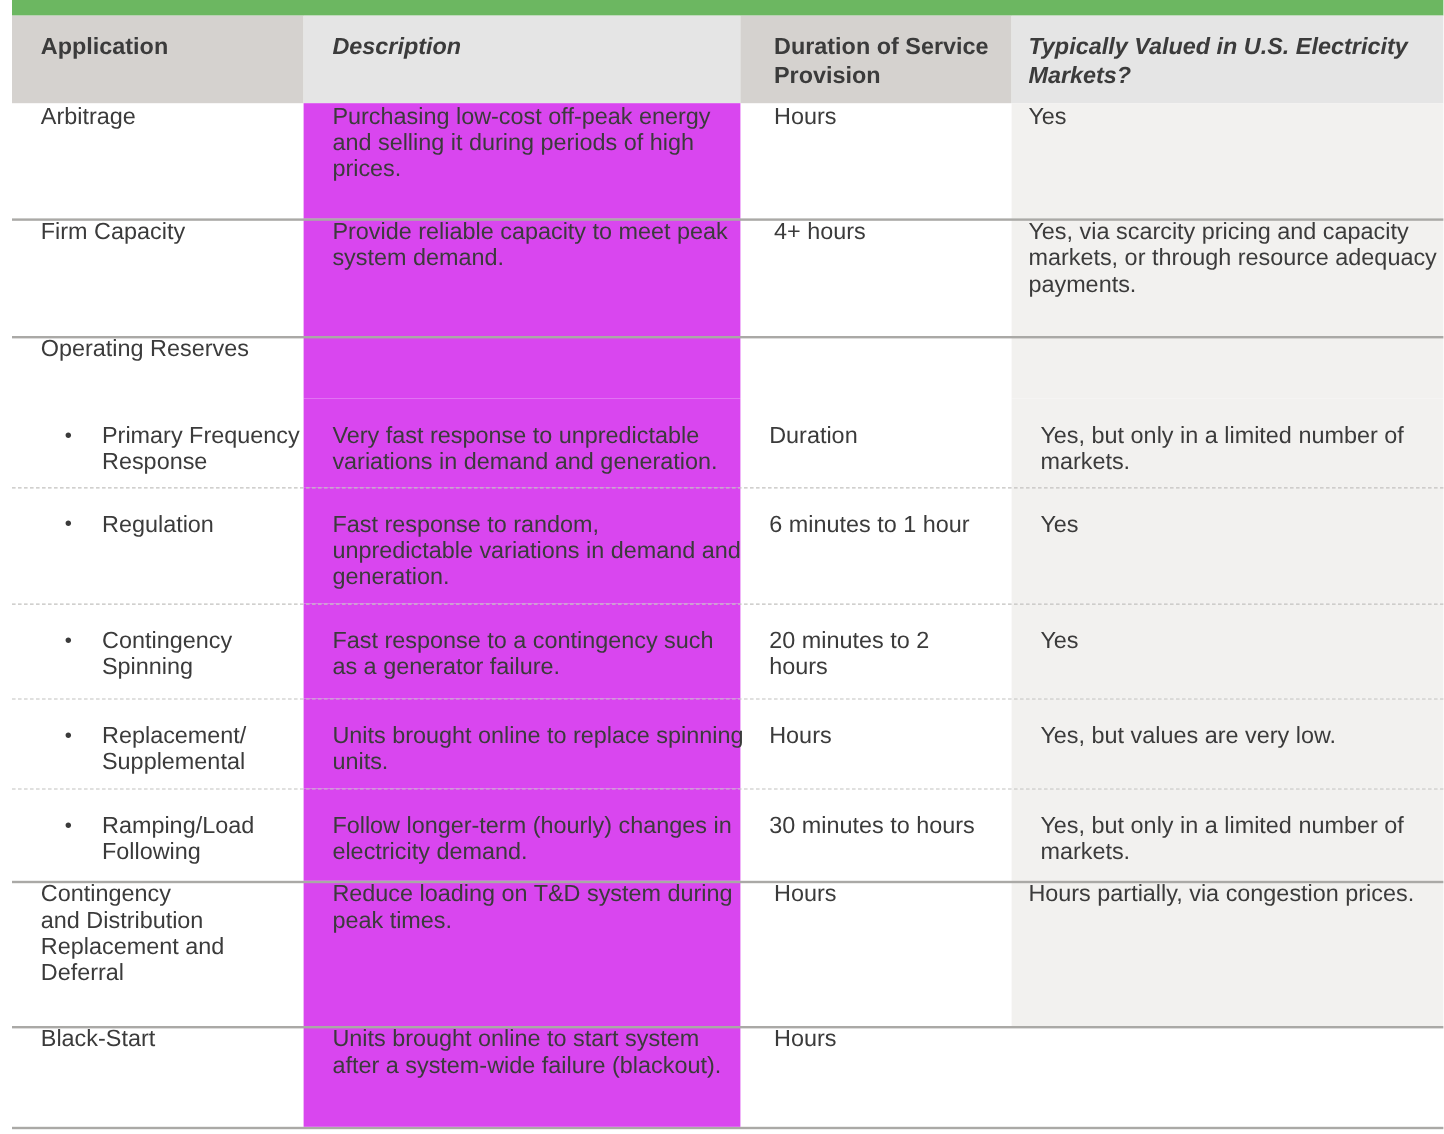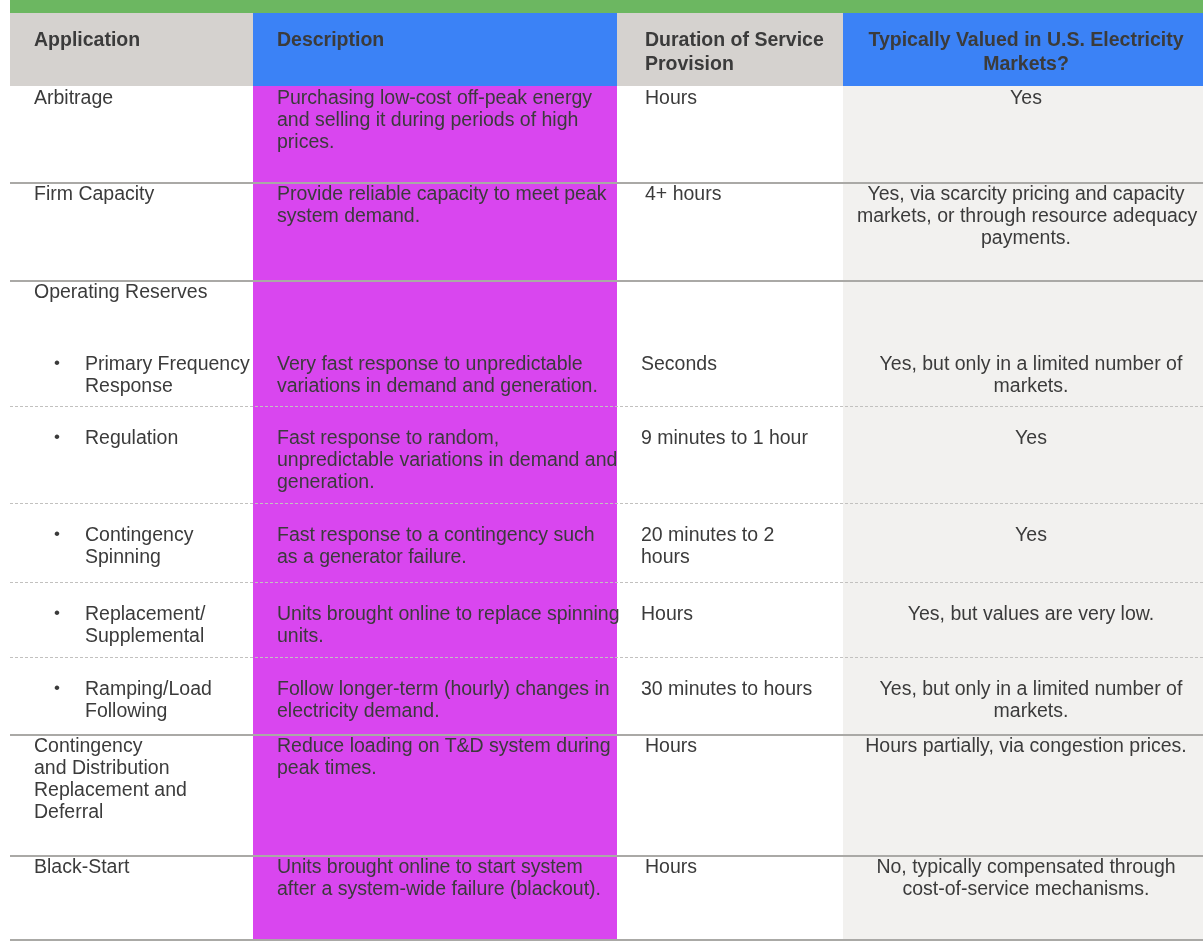--- a/index.html
+++ b/index.html
@@ -21,27 +21,27 @@
     line-height: 22px;
   }
   .row { display: flex; align-items: stretch; position: relative; }
   .cell {
     box-sizing: border-box;
     white-space: pre;           
   }
   .c1 { width: 243px; padding-left: 24px; padding-right: 10px; }
   .c2 { width: 364px; padding-left: 24px; background: #d946ef; }
   .c3 { width: 226px; padding-left: 28px; padding-right: 10px; }
-  .c4 { width: 360px; padding-left: 14px; padding-right: 8px; background: #f2f1ef; text-align: center; }
+  .c4 { width: 360px; padding-left: 14px; padding-right: 8px; background: #f2f1ef; }
 
   
   .hdr .cell { font-weight: bold; line-height: 24px; padding-top: 14px; }
   .hdr { min-height: 73px; }
   .hdr .c1, .hdr .c3 { background: #d5d2cf; }
-  .hdr .c2, .hdr .c4 { background: #3b82f6; }
+  .hdr .c2, .hdr .c4 { background: #e5e5e5; font-style: italic; }
 
   
   .r-arb   { min-height: 96px; }
   .r-firm  { min-height: 98px; }
   .r-orlbl { min-height: 52px; }
   .r-sub0  { min-height: 74px; }
   .r-sub1  { min-height: 97px; }
   .r-sub2  { min-height: 79px; }
   .r-sub3  { min-height: 75px; }
   .r-sub4  { min-height: 77px; }
@@ -111,31 +111,31 @@
     <div class="cell c2"></div>
     <div class="cell c3"></div>
     <div class="cell c4"></div>
   </div>
 
   <div class="row r-sub0 sub">
     <div class="cell c1"><span class="bullet">•</span><span>Primary Frequency
 Response</span></div>
     <div class="cell c2">Very fast response to unpredictable
 variations in demand and generation.</div>
-    <div class="cell c3">Seconds</div>
+    <div class="cell c3">Duration</div>
     <div class="cell c4">Yes, but only in a limited number of
 markets.</div>
   </div>
 
   <div class="row r-sub1 sub dash">
     <div class="cell c1"><span class="bullet">•</span><span>Regulation</span></div>
     <div class="cell c2">Fast response to random,
 unpredictable variations in demand and
 generation.</div>
-    <div class="cell c3">9 minutes to 1 hour</div>
+    <div class="cell c3">6 minutes to 1 hour</div>
     <div class="cell c4">Yes</div>
   </div>
 
   <div class="row r-sub2 sub dash">
     <div class="cell c1"><span class="bullet">•</span><span>Contingency
 Spinning</span></div>
     <div class="cell c2">Fast response to a contingency such
 as a generator failure.</div>
     <div class="cell c3">20 minutes to 2
 hours</div>
@@ -170,19 +170,17 @@
 peak times.</div>
     <div class="cell c3">Hours</div>
     <div class="cell c4">Hours partially, via congestion prices.</div>
   </div>
 
   <div class="row r-bs sep">
     <div class="cell c1">Black-Start</div>
     <div class="cell c2">Units brought online to start system
 after a system-wide failure (blackout).</div>
     <div class="cell c3">Hours</div>
-    <div class="cell c4">No, typically compensated through
-cost-of-service mechanisms.</div>
   </div>
 
 </div>
 
 <div class="bottom-rule"></div>
 
 </body></html>

